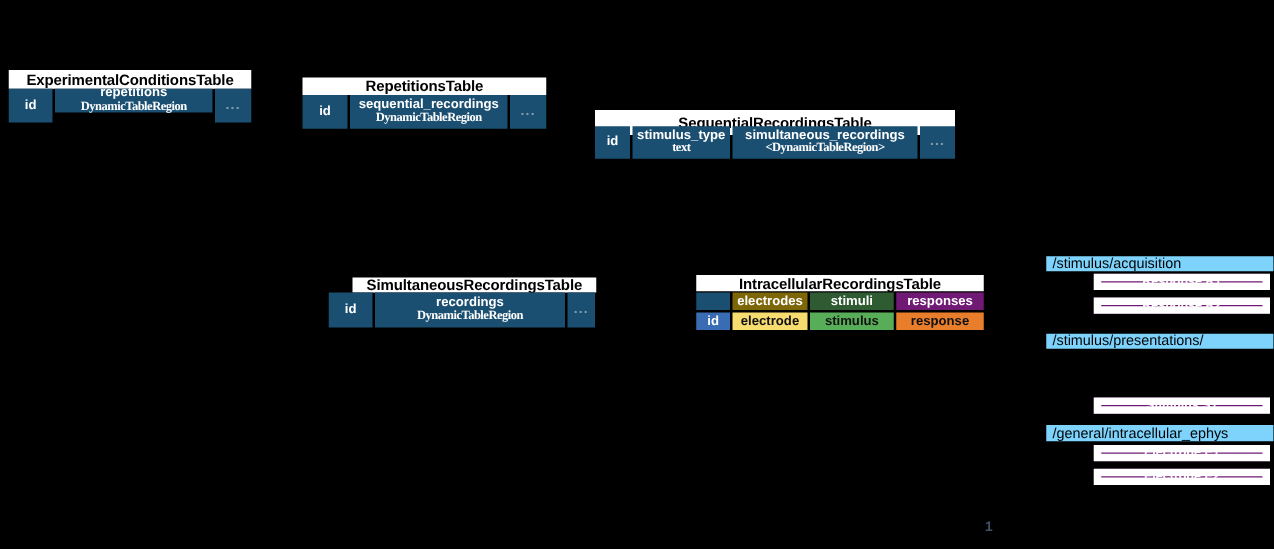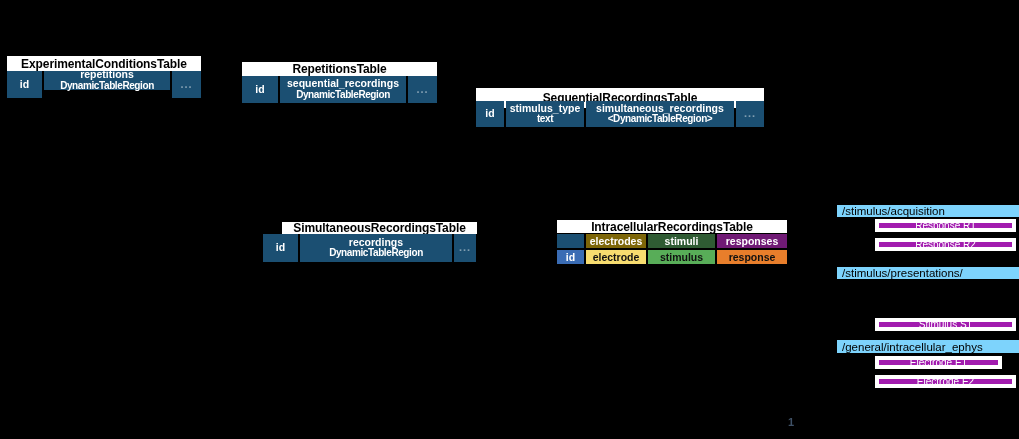--- a/index.html
+++ b/index.html
@@ -7,40 +7,40 @@
          font-family:"Liberation Sans",sans-serif;text-align:right;}
   
   .tbl-title{position:absolute;background:#fff;color:#000;font-weight:bold;font-size:12px;
              display:flex;align-items:center;justify-content:center;letter-spacing:-0.1px;
              white-space:nowrap;}
   
   .tbl-row{position:absolute;display:flex;gap:2px;}
   .cell{background:#1b4f72;color:#fff;display:flex;flex-direction:column;
         align-items:center;justify-content:center;line-height:1.08;flex:none;}
   .cell .main{font-weight:bold;font-size:10.5px;white-space:nowrap;}
-  .cell .sub{font-family:Liberation Sans, sans-serif;font-weight:bold;font-size:10px;
+  .cell .sub{font-family:Liberation Serif, serif;font-weight:bold;font-size:10px;
              white-space:nowrap;letter-spacing:-0.4px;}
   .cell .dots{font-weight:bold;font-size:11px;color:rgba(255,255,255,0.45);letter-spacing:1px;}
   
   .cat-cell,.col-cell{display:flex;align-items:center;justify-content:center;flex:none;
                       font-weight:bold;font-size:10.5px;white-space:nowrap;}
   .cat-electrodes{background:#7d6608;color:#fff;}
   .cat-stimuli{background:#2f5b33;color:#fff;}
   .cat-responses{background:#701a75;color:#fff;}
   .cat-empty{background:#1b4f72;}
   .col-id{background:#3a6cb4;color:#fff;}
   .col-electrode{background:#f7dc6f;color:#111;}
   .col-stimulus{background:#58ad58;color:#111;}
   .col-response{background:#e87e2b;color:#111;}
   
   .grp-header{position:absolute;background:#7dd3fc;color:#000;font-weight:normal;font-size:11.5px;
               display:flex;align-items:center;padding-left:5px;white-space:nowrap;
               box-sizing:border-box;}
-  .grp-item{position:absolute;background:#a21caf;border:4px solid #ffffff;color:#fff;
-            font-weight:normal;font-size:10px;display:flex;align-items:center;
+  .grp-item{position:absolute;background:#701a75;border:6px solid #ffffff;color:#fff;
+            font-weight:bold;font-size:10px;display:flex;align-items:center;
             justify-content:center;box-sizing:border-box;white-space:nowrap;}
   .footnote{position:absolute;color:#3f5166;font-weight:bold;font-size:11px;}
 </style>
 </head>
 <body>
 
 <div id="stage">
 
   <div class="tbl-title" style="left:7px;top:56px;width:194px;height:15px;">ExperimentalConditionsTable</div>
   <div class="tbl-row" style="left:7px;top:71px;height:27px;">
@@ -117,18 +117,18 @@
   </div>
 
   <div class="grp-header" style="left:837px;top:205px;width:182px;height:12px;">/stimulus/acquisition</div>
   <div class="grp-item" style="left:875px;top:219px;width:141px;height:13px;">Response R1</div>
   <div class="grp-item" style="left:875px;top:238px;width:141px;height:13px;">Response R2</div>
 
   <div class="grp-header" style="left:837px;top:267px;width:182px;height:12px;">/stimulus/presentations/</div>
   <div class="grp-item" style="left:875px;top:286px;width:141px;height:13px;margin-top:32px;">Stimulus S1</div>
 
   <div class="grp-header" style="left:837px;top:340px;width:182px;height:13px;">/general/intracellular_ephys</div>
-  <div class="grp-item" style="left:875px;top:356px;width:127px;height:13px;">Electrode E1</div>
+  <div class="grp-item" style="left:875px;top:356px;width:141px;height:13px;">Electrode E1</div>
   <div class="grp-item" style="left:875px;top:375px;width:141px;height:13px;">Electrode E2</div>
 
   <div class="footnote" style="left:788px;top:416px;">1</div>
 
 </div>
 
 </body></html>

